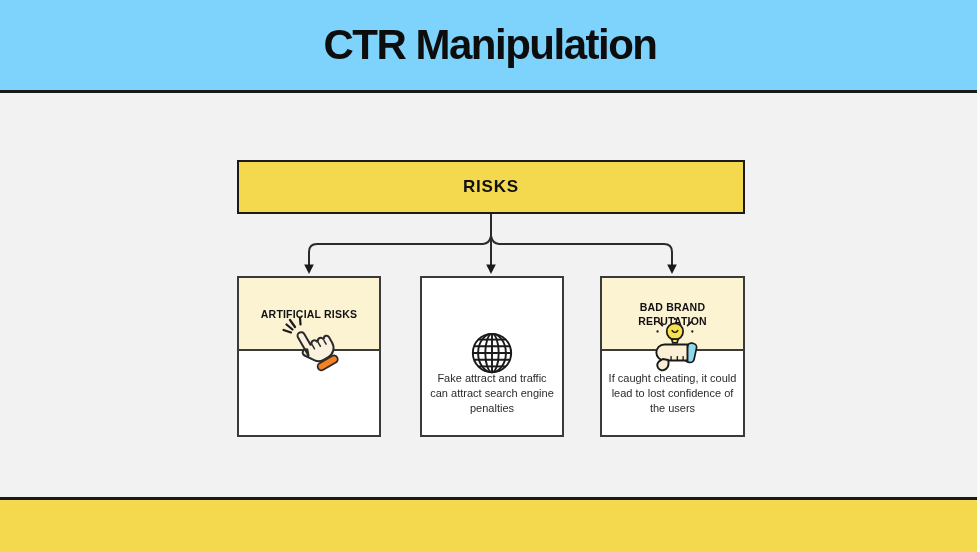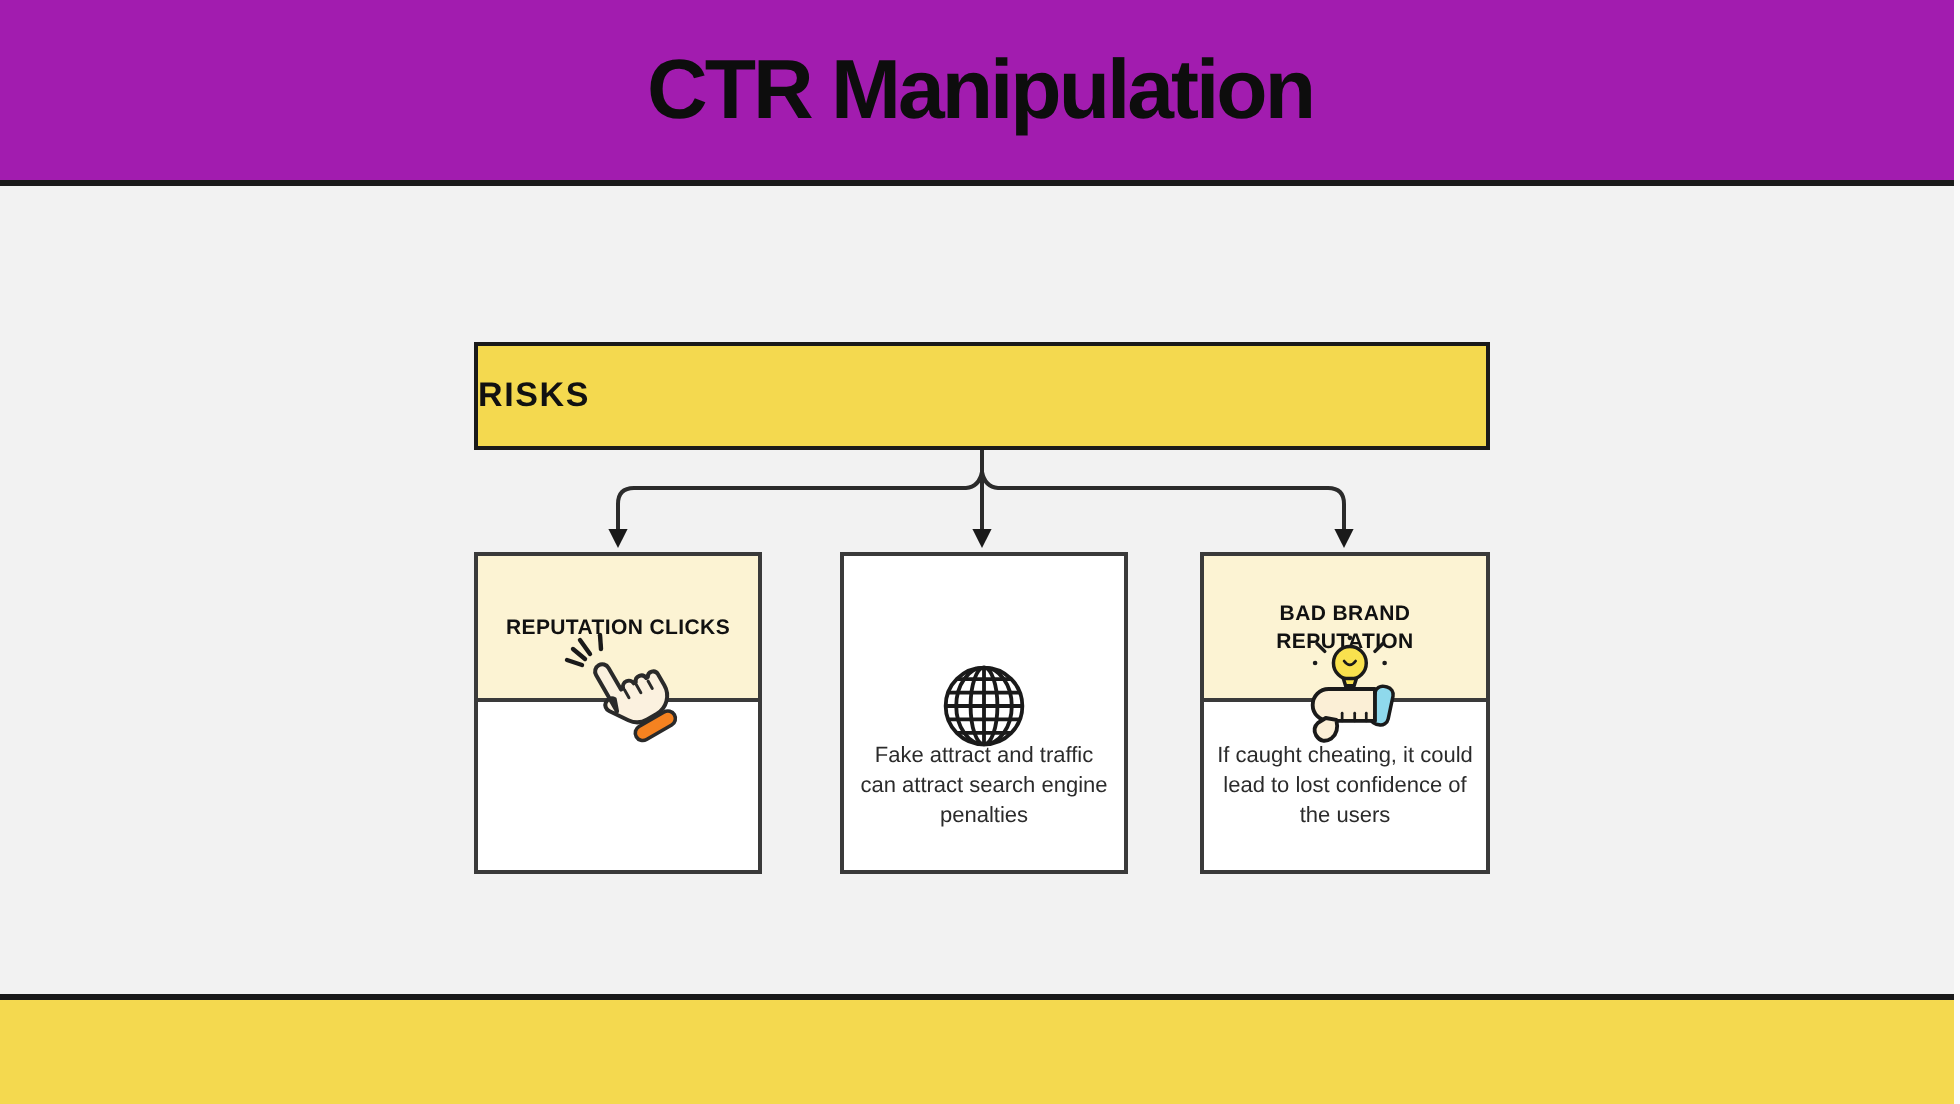--- a/index.html
+++ b/index.html
@@ -4,42 +4,42 @@
 <style>
   html,body{margin:0;padding:0;}
   body{
     width:980px;height:552px;position:relative;overflow:hidden;
     background:#F2F2F2;
     font-family:"Liberation Sans", sans-serif;
   }
   
   .top-banner{
     position:absolute;left:0;top:0;width:980px;height:93px;
-    background:#a21caf;border-bottom:3px solid #1A1A1A;
+    background:#7dd3fc;border-bottom:3px solid #1A1A1A;
     display:flex;align-items:center;justify-content:center;
     box-sizing:border-box;
   }
   .page-title{
     font-size:42px;font-weight:900;color:#0D0D0D;
     letter-spacing:-1.5px;
   }
   .bottom-banner{
     position:absolute;left:0;bottom:0;width:980px;height:55px;
     background:#F4D94F;border-top:3px solid #1A1A1A;
     box-sizing:border-box;
   }
   .right-strip{
     position:absolute;right:0;top:0;width:3px;height:552px;
     background:#FBFBFB;z-index:50;
   }
   
   .risks-node{
     position:absolute;left:237px;top:160px;width:508px;height:54px;
     background:#F4D94F;border:2px solid #1A1A1A;box-sizing:border-box;
-    display:flex;align-items:center;z-index:3;margin-top:11px;
+    display:flex;align-items:center;justify-content:center;z-index:3;
   }
   .risks-label{
     font-size:17px;font-weight:bold;color:#111;letter-spacing:0.8px;
   }
   
   .connector{
     position:absolute;left:0;top:0;width:980px;height:552px;
     pointer-events:none;z-index:1;
   }
   
@@ -93,21 +93,21 @@
   </g>
   <g fill="#1A1A1A">
     <polygon points="304.2,264.5 313.8,264.5 309,274"></polygon>
     <polygon points="486.2,264.5 495.8,264.5 491,274"></polygon>
     <polygon points="667.2,264.5 676.8,264.5 672,274"></polygon>
   </g>
 </svg>
 
 <div class="card card-1">
   <div class="card-header">
-    <span class="card-title">REPUTATION CLICKS</span>
+    <span class="card-title">ARTIFICIAL RISKS</span>
   </div>
   <span class="card-icon icon-click">
     <svg width="60" height="60" viewBox="0 0 60 60">
       <g stroke="#1A1A1A" stroke-width="2.2" stroke-linecap="round">
         <line x1="16" y1="11" x2="11" y2="4"></line>
         <line x1="21.5" y1="8.5" x2="21" y2="1.5"></line>
         <line x1="12" y1="16.5" x2="4.5" y2="14"></line>
         <line x1="13.5" y1="13.5" x2="7.5" y2="8.5"></line>
       </g>
       <g transform="rotate(-30 32 36)">

